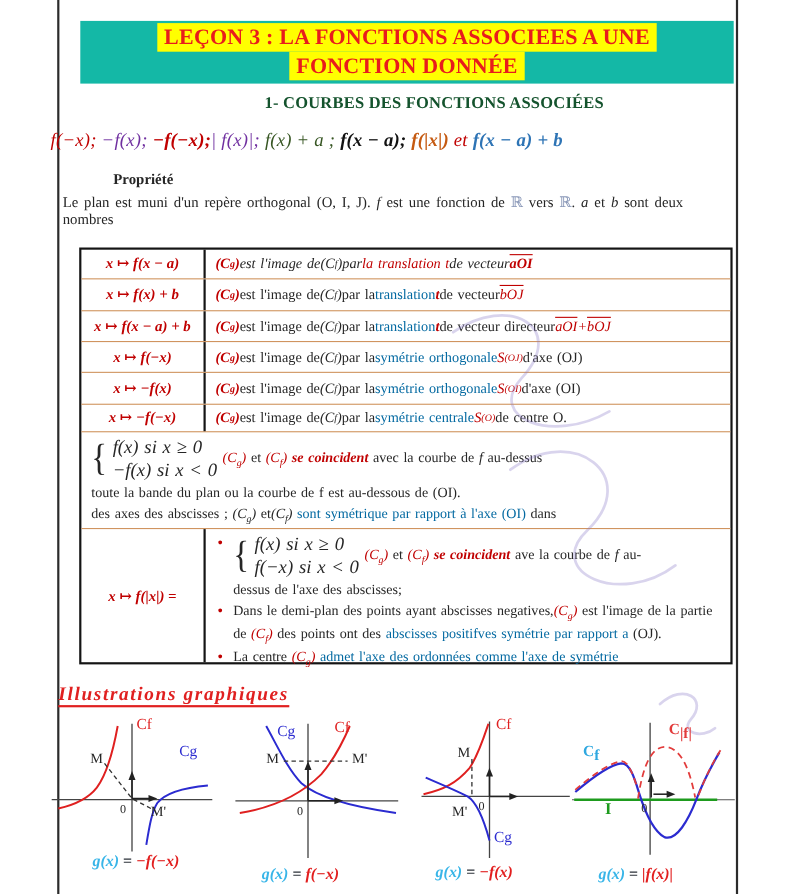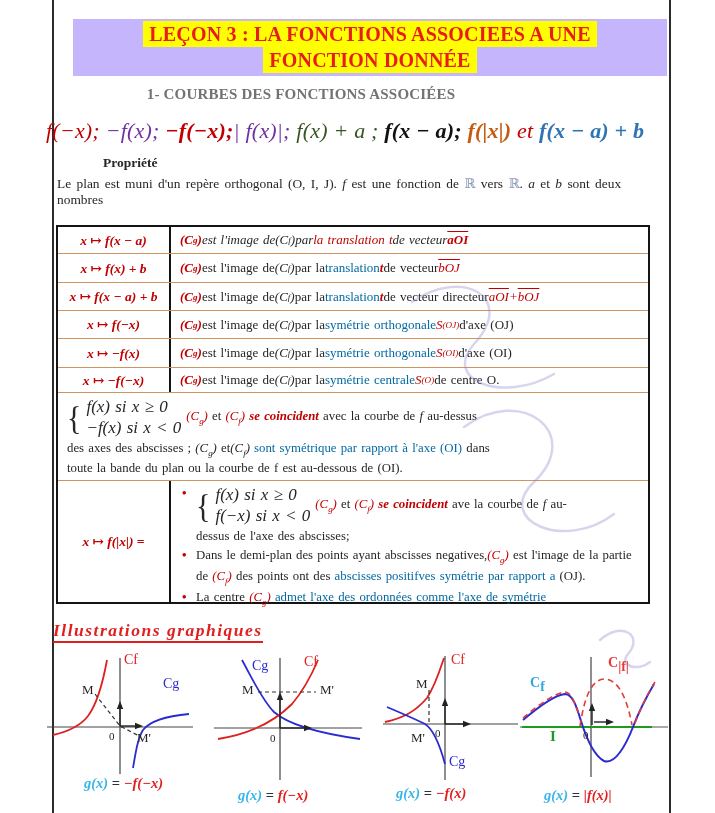--- a/index.html
+++ b/index.html
@@ -2,37 +2,37 @@
 <html><head>
 <meta charset="utf-8">
 <style>
   html,body{margin:0;padding:0;background:#ffffff;}
   .page{position:relative;width:715px;height:813px;background:#ffffff;overflow:hidden;
         font-family:"Liberation Serif","DejaVu Serif",serif;color:#262626;}
   .vline{position:absolute;top:0;bottom:0;width:2px;background:#2b2b2b;}
   .vline.left{left:52px;} .vline.right{left:669px;}
 
   
-  .banner{position:absolute;left:73px;top:19px;width:594px;height:57px;background:#c4b5fd;
+  .banner{position:absolute;left:73px;top:19px;width:594px;height:57px;background:#14b8a6;
           text-align:center;padding-top:2px;box-sizing:border-box;}
   .banner .hl{display:inline-block;background:#ffff00;color:#e81c1c;font-weight:700;
               font-size:20px;line-height:26px;padding:0 6px;letter-spacing:.2px;}
 
-  .section-title{position:absolute;left:53px;top:86px;width:496px;text-align:center;
-                 color:#737373;font-weight:700;font-size:15px;letter-spacing:.2px;}
-
-  .formula{position:absolute;left:46px;top:118px;width:615px;font-size:22px;
+  .section-title{position:absolute;left:53px;top:86px;width:496px;text-align:right;
+                 color:#14532d;font-weight:700;font-size:15px;letter-spacing:.2px;}
+
+  .formula{position:absolute;left:46px;top:118px;width:615px;font-size:17px;
            font-style:italic;letter-spacing:.2px;}
 
   .prop-title{position:absolute;left:103px;top:155px;font-weight:700;font-size:13.5px;}
   .para{position:absolute;left:57px;width:608px;font-size:13.4px;word-spacing:2px;}
   .para.l1{top:176px;} .para.l2{top:201px;}
 
   
-  .ltable{position:absolute;left:56px;top:225px;width:594px;border:2px solid #141414;box-sizing:border-box;}
+  .ltable{position:absolute;left:72px;top:225px;width:594px;border:2px solid #141414;box-sizing:border-box;}
   .trow{display:flex;border-bottom:1px solid #d0945f;box-sizing:border-box;}
   .trow:last-child{border-bottom:none;}
   .tleft{width:113px;flex:0 0 113px;border-right:2px solid #141414;display:flex;align-items:center;
          justify-content:center;color:#c00000;font-weight:700;font-style:italic;font-size:13.5px;
          box-sizing:border-box;text-align:center;}
   .tright{flex:1;padding:1px 9px;display:flex;align-items:center;font-size:13px;word-spacing:1px;box-sizing:border-box;}
   .tright.block{display:block;padding:3px 9px;line-height:1.5;font-size:12.8px;}
   .cases-row{display:flex;align-items:center;gap:5px;}
   .brace{font-size:30px;font-weight:400;color:#262626;display:inline-block;transform:scaleY(1.15);line-height:1;}
   .cases{display:inline-flex;flex-direction:column;font-style:italic;font-size:17px;line-height:1.25;color:#262626;}
@@ -197,22 +197,22 @@
     <div class="trow" style="height:88px">
       <div class="tright block">
         <div class="cases-row">
           <span class="brace">{</span>
           <span class="cases">
             <span>f(x) si x ≥ 0</span>
             <span>−f(x) si x &lt; 0</span>
           </span>
           <span><span class="ri">(C</span><span class="ri sub">g</span><span class="ri">)</span><span class="d"> et </span><span class="ri">(C</span><span class="ri sub">f</span><span class="ri">)</span><span class="rbi"> se coincident </span><span class="d">avec la courbe  de </span><span class="di">f</span><span class="d"> au-dessus</span></span>
         </div>
+        <div><span class="d">toute  la bande  du plan  ou la courbe  de f est au-dessous  de (OI).</span></div>
         <div><span class="d">des axes  des abscisses  ;  </span><span class="di">(C</span><span class="di sub">g</span><span class="di">) </span><span class="d">et</span><span class="di">(C</span><span class="di sub">f</span><span class="di">)</span><span class="r"> sont symétrique  par rapport à l'axe (OI)</span><span class="d"> dans</span></div>
-        <div><span class="d">toute  la bande  du plan  ou la courbe  de f est au-dessous  de (OI).</span></div>
       </div>
     </div>
     <div class="trow" style="height:121px">
       <div class="tleft">x ↦  f(|x|) =</div>
       <div class="tright block">
         <div class="bullet">
           <div class="cases-row">
             <span class="brace">{</span>
             <span class="cases">
               <span>f(x) si x ≥ 0</span>

